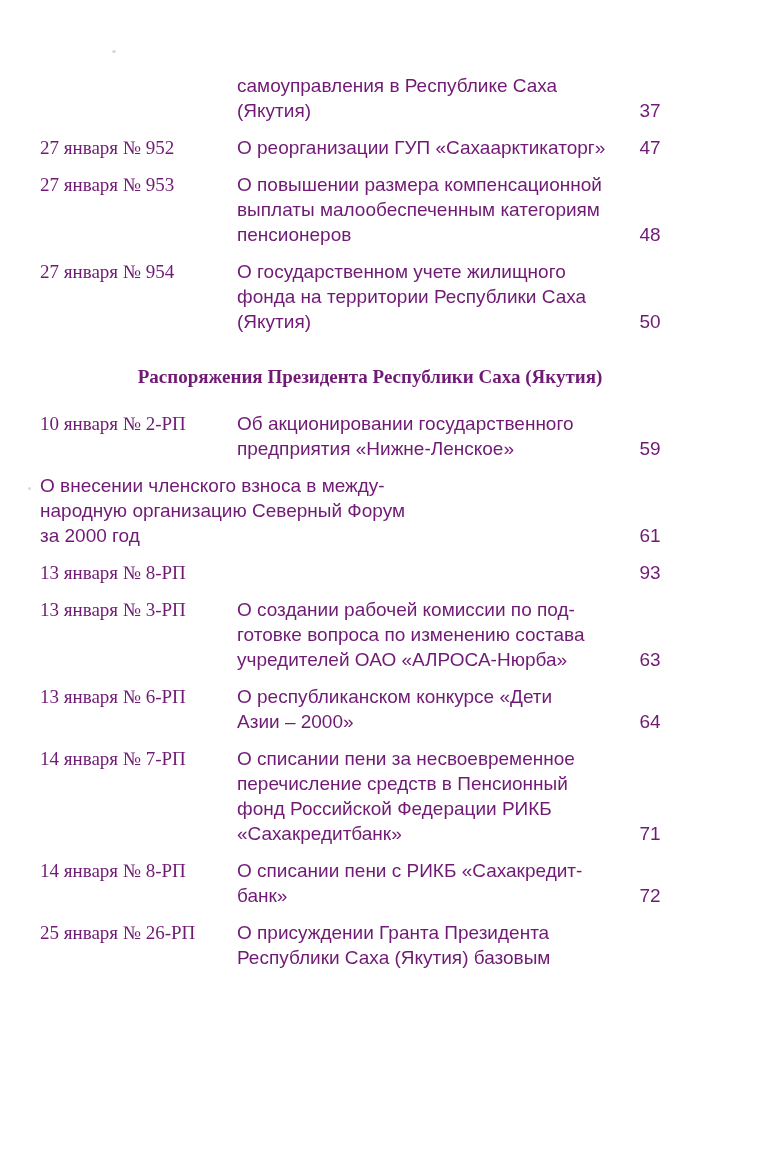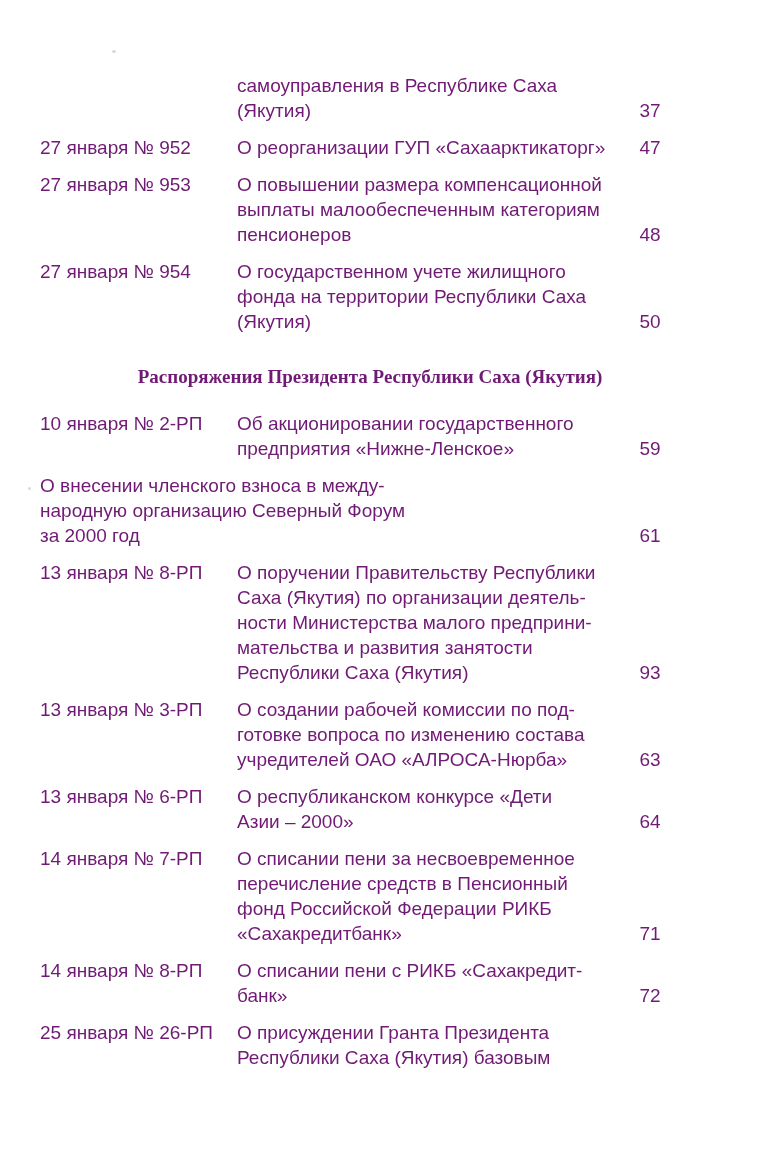--- a/index.html
+++ b/index.html
@@ -24,20 +24,21 @@
   .toc-row {
     display: flex;
     align-items: flex-start;
     padding: 0 92px 0 40px;
     margin-bottom: 12px;
   }
   .date-cell {
     flex: none;
     width: 197px;
     white-space: nowrap;
+    font-family: Liberation Serif, serif;
   }
   .title-cell {
     flex: 1;
     max-width: 400px;
     white-space: pre-line;
   }
   .page-cell {
     flex: none;
     min-width: 36px;
     margin-left: auto;
@@ -109,25 +110,20 @@
 
     <div class="toc-row">
       <div class="title-cell">О внесении членского взноса в между-
 народную организацию Северный Форум
 за 2000 год</div>
       <div class="page-cell">61</div>
     </div>
 
     <div class="toc-row">
       <div class="date-cell">13 января № 8-РП</div>
-      <div class="title-cell">О поручении Правительству Республики
-Саха (Якутия) по организации деятель-
-ности Министерства малого предприни-
-мательства и развития занятости
-Республики Саха (Якутия)</div>
       <div class="page-cell">93</div>
     </div>
 
     <div class="toc-row">
       <div class="date-cell">13 января № 3-РП</div>
       <div class="title-cell">О создании рабочей комиссии по под-
 готовке вопроса по изменению состава
 учредителей ОАО «АЛРОСА-Нюрба»</div>
       <div class="page-cell">63</div>
     </div>

